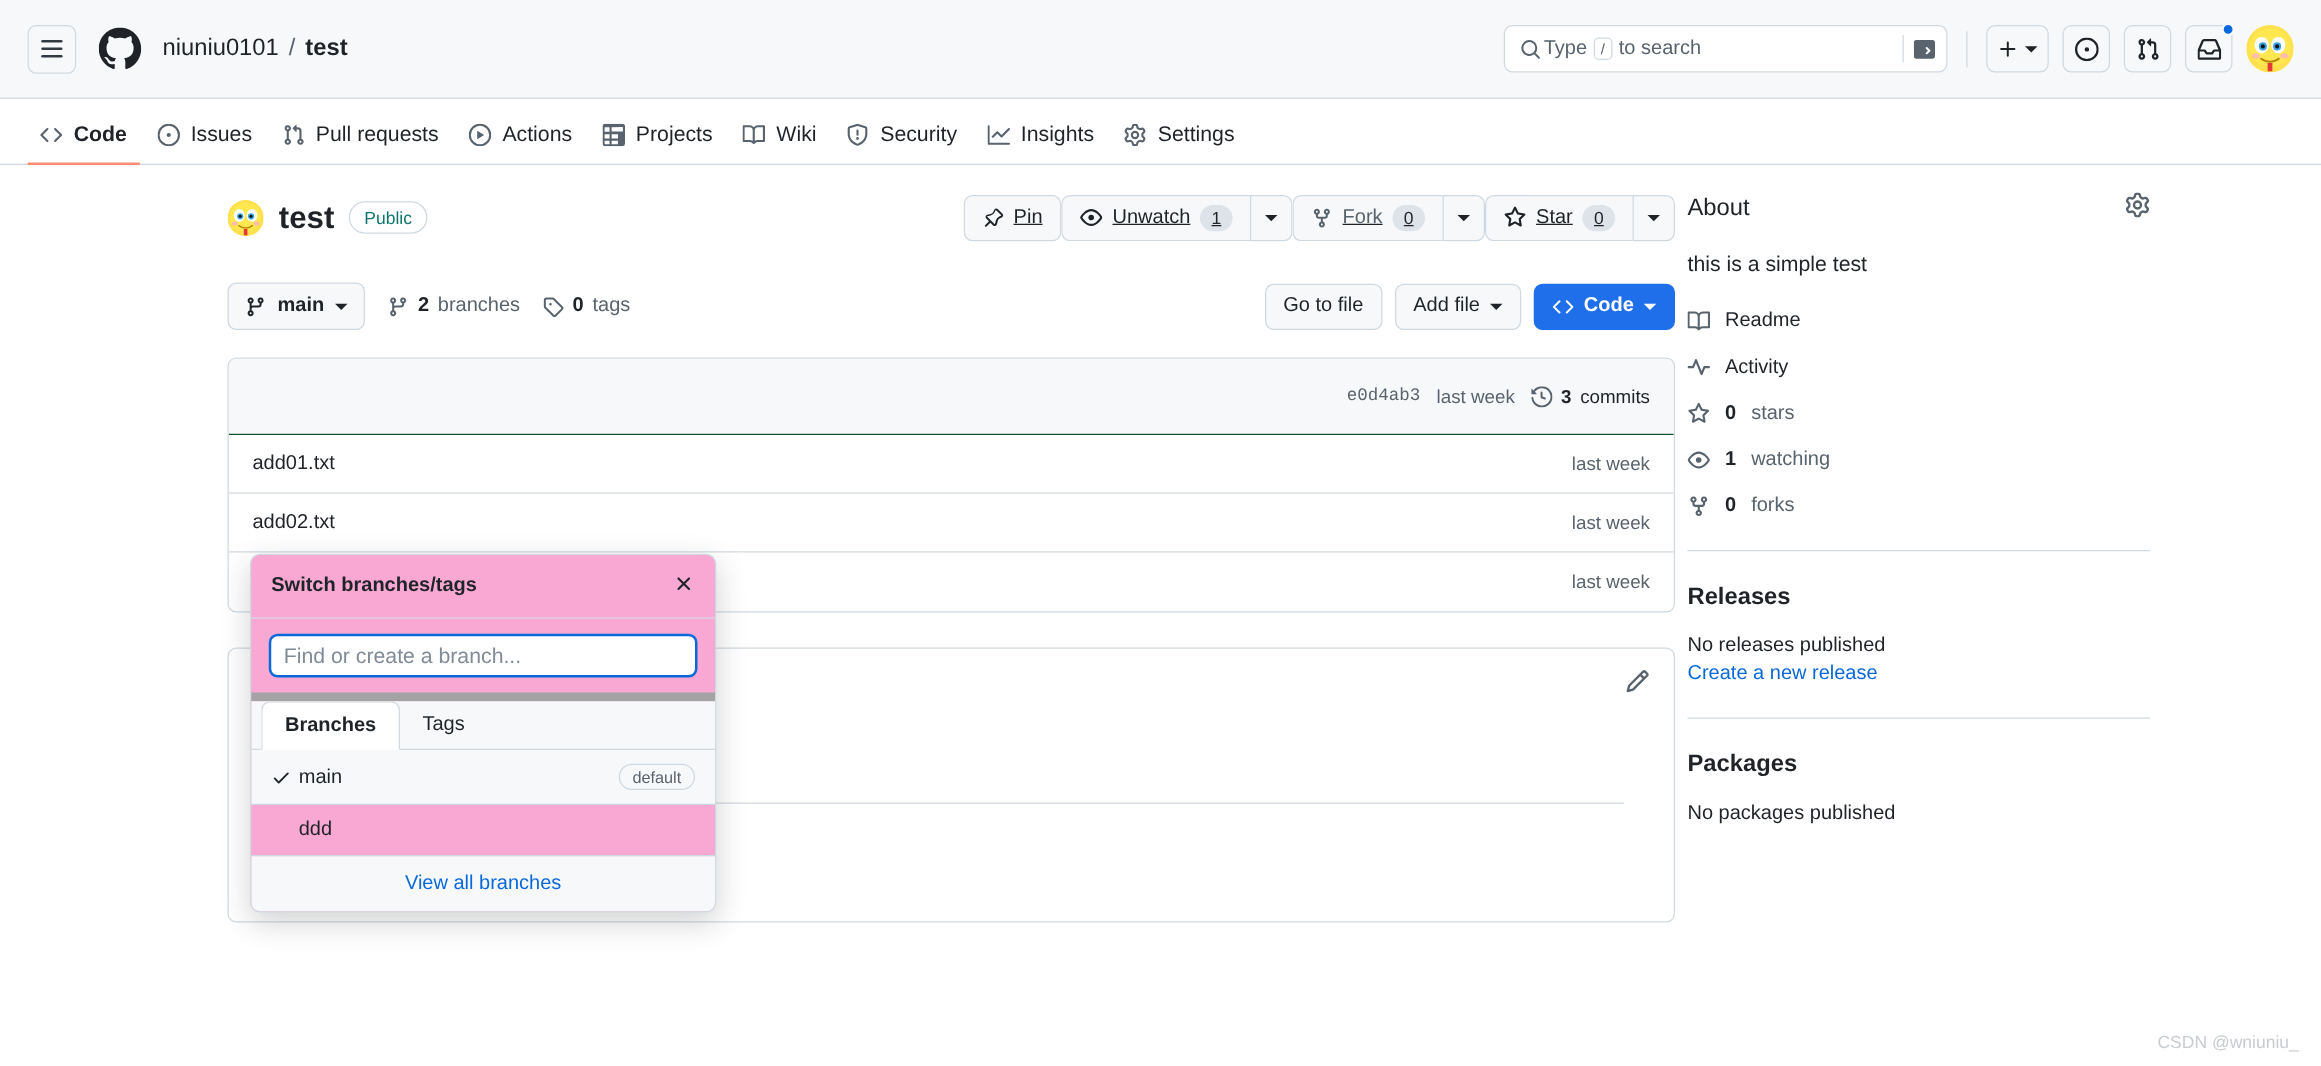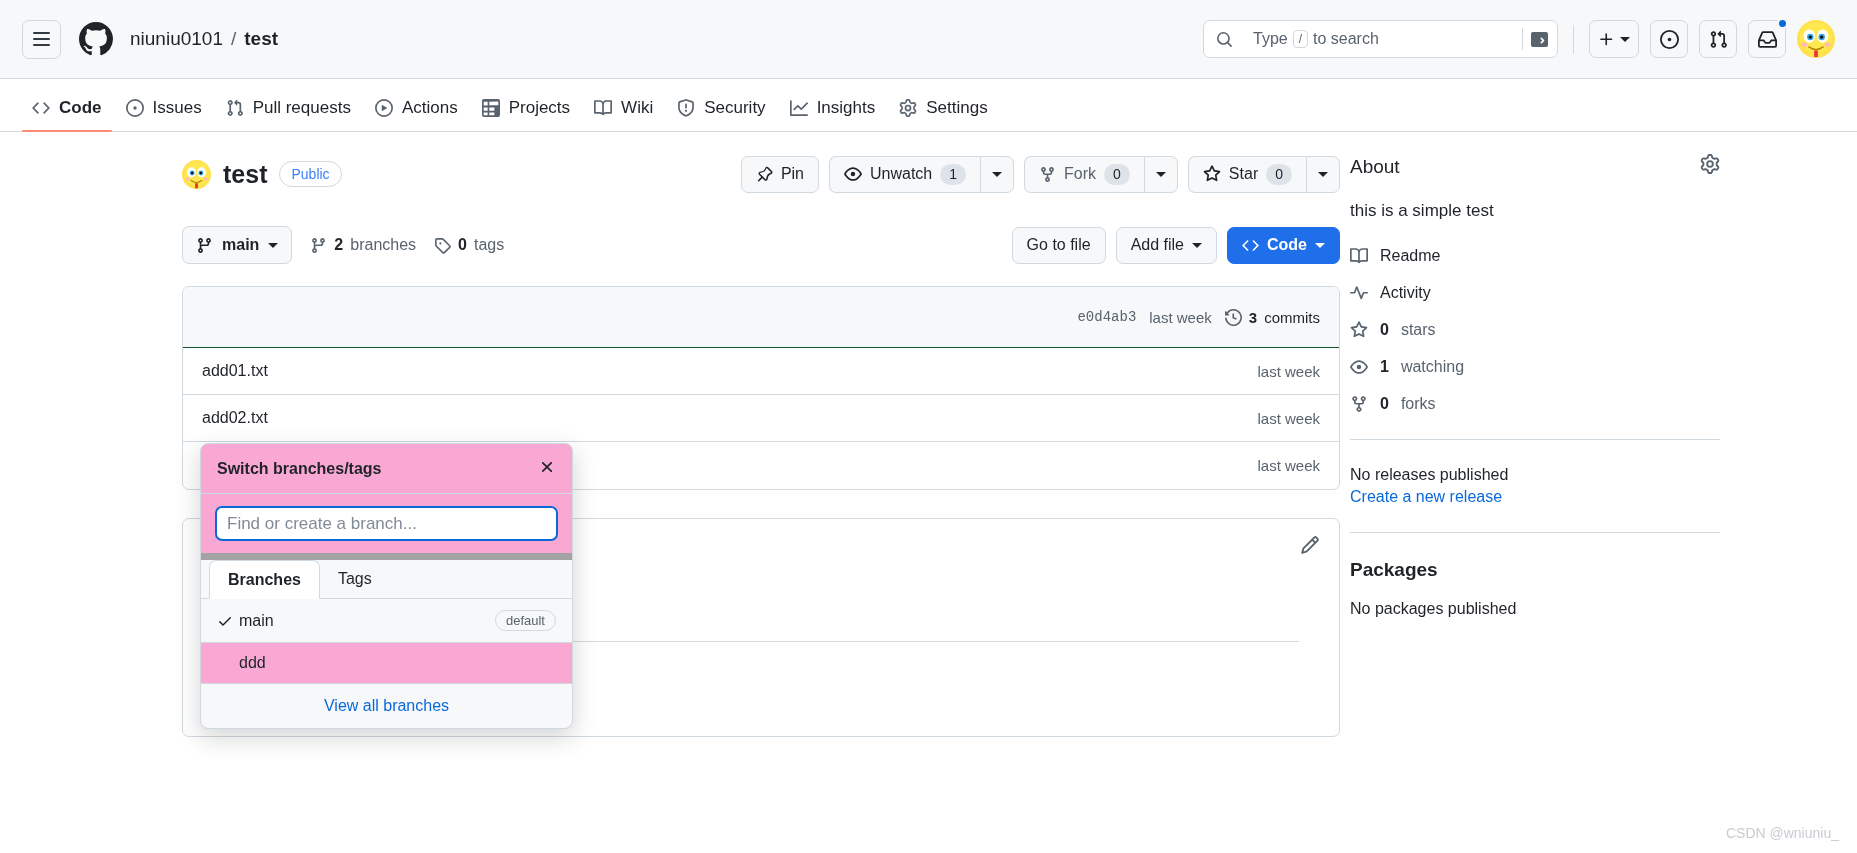--- a/index.html
+++ b/index.html
@@ -50,21 +50,21 @@
   .search-box {
     width: 355px; height: 38px;
     border: 1px solid #d1d9e0;
     border-radius: 7px;
     background: #ffffff;
     display: flex; align-items: center;
     padding: 0 9px 0 12px;
     cursor: text;
   }
   .search-placeholder {
-    margin-left: 20px; font-size: 16px; color: #59636e;
+    margin-left: 2px; font-size: 16px; color: #59636e;
     display: flex; align-items: center; gap: 5px; flex: 1;
   }
   .slash-key {
     border: 1px solid #d1d9e0; border-radius: 4px;
     font-size: 12px; padding: 0px 5px; line-height: 16px;
     color: #59636e;
   }
   .search-divider { width:1px; height:22px; background:#d1d9e0; margin-right:8px;}
   .hdr-divider { width:1px; height:29px; background:#d1d9e0; margin: 0 4px;}
   .icon-btn {
@@ -124,26 +124,26 @@
     height: 40px;
     margin-bottom: 32px;
   }
   .repo-avatar {
     width: 29px; height: 29px; border-radius: 50%;
     overflow: hidden; flex: none;
   }
   .repo-name { font-size: 25px; font-weight: bold; color:#1f2328; }
   .badge-public {
     border: 1px solid #d1d9e0; border-radius: 2em;
-    font-size: 14px; padding: 2px 11px; color: #3b82f6;
+    font-size: 14px; padding: 2px 11px; color: #0f766e;
     line-height: 20px;
   }
   .repo-actions {
     margin-left: auto;
-    display: flex; gap: 10px;
+    display: flex; gap: 0; text-decoration: underline;
   }
   .btn {
     height: 37px;
     border: 1px solid #d1d9e0; border-radius: 7px;
     background: #f6f8fa;
     display: flex; align-items: center; gap: 8px;
     padding: 0 14px; font-size: 16px; color: #1f2328;
     cursor: pointer; white-space: nowrap;
   }
   .btn-split { display: flex; }
@@ -716,20 +716,21 @@
     <div class="side-item">
       <svg width="18" height="18" viewBox="0 0 16 16" fill="#59636e">
           <path d="M5 5.372v.878c0 .414.336.75.75.75h4.5a.75.75 0 0 0 .75-.75v-.878a2.25 2.25 0 1 1 1.5 0v.878a2.25 2.25 0 0 1-2.25 2.25h-1.5v2.128a2.251 2.251 0 1 1-1.5 0V8.5h-1.5A2.25 2.25 0 0 1 3.5 6.25v-.878a2.25 2.25 0 1 1 1.5 0ZM5 3.25a.75.75 0 1 0-1.5 0 .75.75 0 0 0 1.5 0Zm6.75.75a.75.75 0 1 0 0-1.5.75.75 0 0 0 0 1.5Zm-3 8.75a.75.75 0 1 0-1.5 0 .75.75 0 0 0 1.5 0Z"></path>
         </svg>
       <b>0</b>
       <span>forks</span>
     </div>
 
     <div class="side-divider"></div>
 
+    <div class="side-sect-title">Releases</div>
     <div class="side-text">No releases published</div>
     <div class="side-link">Create a new release</div>
 
     <div class="side-divider"></div>
 
     <div class="side-sect-title">Packages</div>
     <div class="side-text">No packages published</div>
   </div>
 </div>
 

